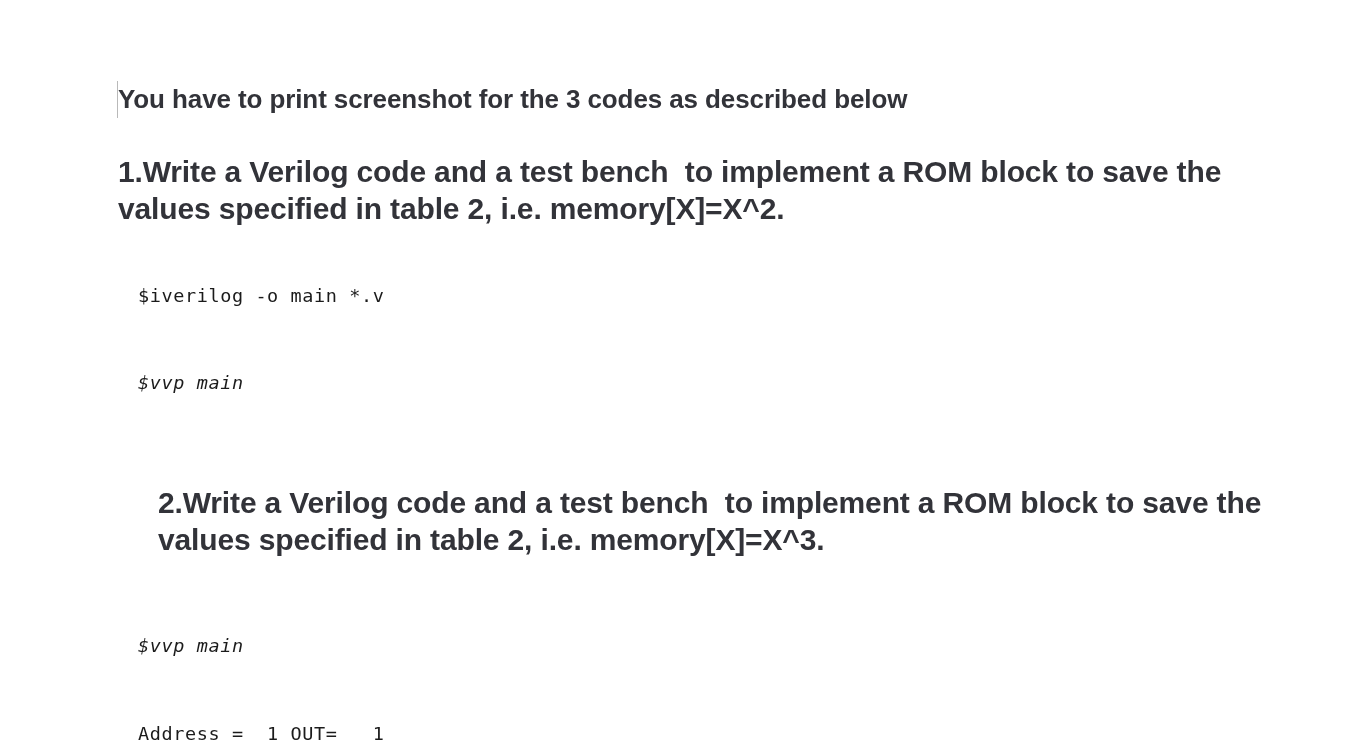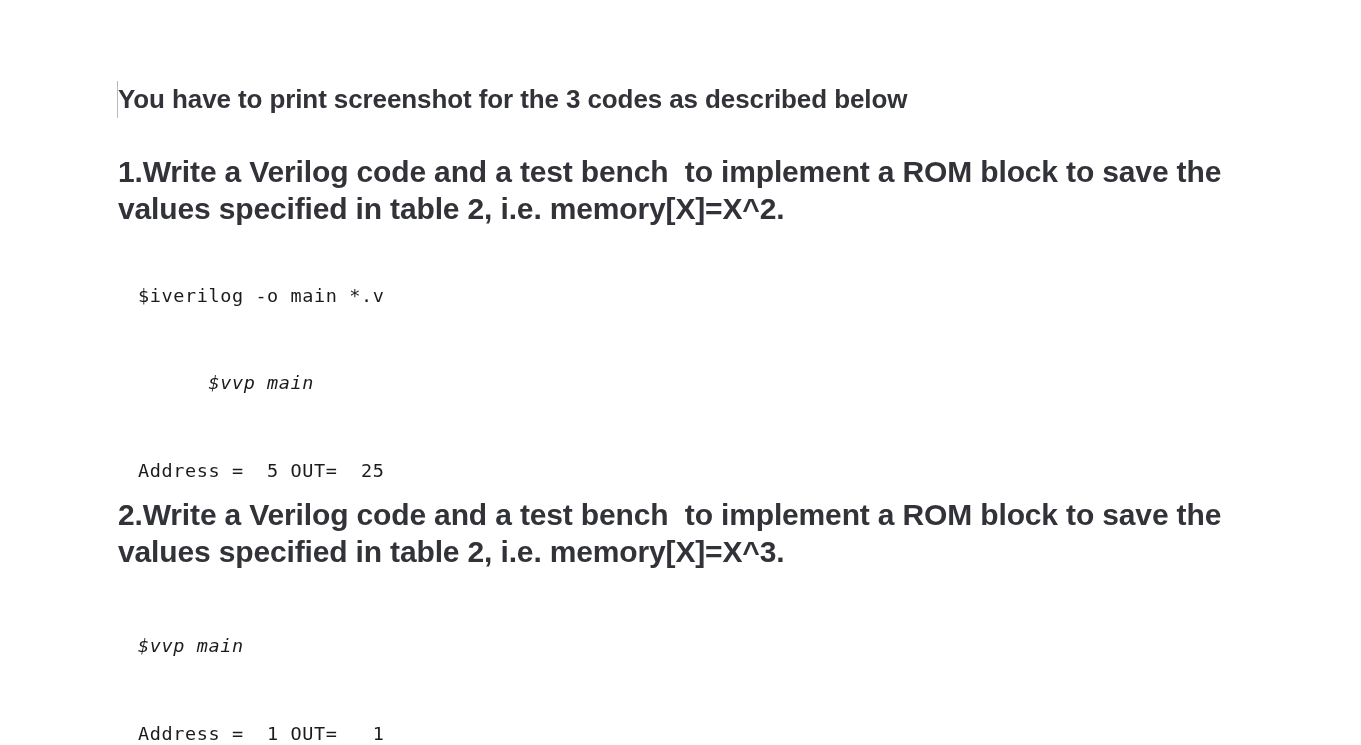--- a/index.html
+++ b/index.html
@@ -61,31 +61,31 @@
     left: 0;
     width: 1160px;
     font-size: 30px;
     font-weight: bold;
     line-height: 37px;
     color: #323339;
     letter-spacing: -0.15px;
     white-space: pre-wrap;
   }
   .task-para.t1 { top: 153px; }
-  .task-para.t2 { top: 496px; }
+  .task-para.t2 { top: 484px; margin-left: 40px; }
 
   .term-block {
     position: absolute;
     left: 20px;
     font-family: "DejaVu Sans Mono", "Liberation Mono", monospace;
     font-size: 18.5px;
     color: #1b1b1b;
     white-space: pre;
   }
-  .term-block.b1 { top: 242px; text-align: center; }
+  .term-block.b1 { top: 242px; }
   .term-block.b2 { top: 592px; }
 
   .term-line {
     height: 24px;
     line-height: 24px;
     letter-spacing: 0.6px;
     white-space: pre;
   }
   .term-line.cmd { height: 29px; line-height: 23px; margin-bottom: 16px; }
   .term-line.cmd-tight { height: 29px; line-height: 23px; margin-bottom: 15px; font-style: italic; }
@@ -100,21 +100,20 @@
 
   <div class="doc-body">
 
     <div class="intro-line">You have to print screenshot for the 3 codes as described below</div>
 
     <div class="task-para t1">1.Write a Verilog code and a test bench  to implement a ROM block to save the values specified in table 2, i.e. memory[X]=X^2.</div>
 
     <div class="term-block b1">
       <div class="term-line cmd">$iverilog -o main *.v</div>
       <div class="term-line cmd-tight">$vvp main</div>
-      <div class="term-line out">Address =  5 OUT=  25</div>
     </div>
 
     <div class="task-para t2">2.Write a Verilog code and a test bench  to implement a ROM block to save the values specified in table 2, i.e. memory[X]=X^3.</div>
 
     <div class="term-block b2">
       <div class="term-line cmd-tight">$vvp main</div>
       <div class="term-line out">Address =  1 OUT=   1</div>
       
       
     </div>

